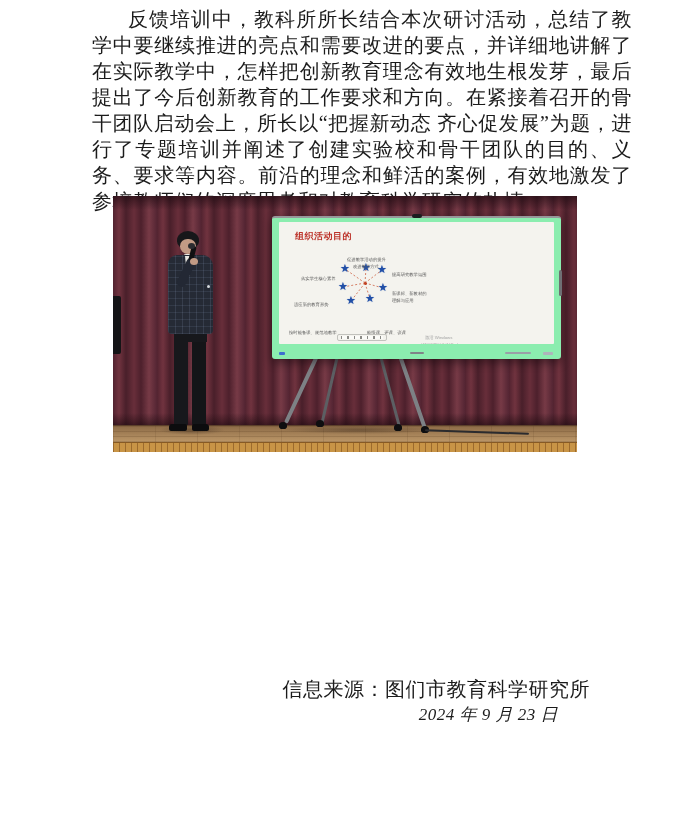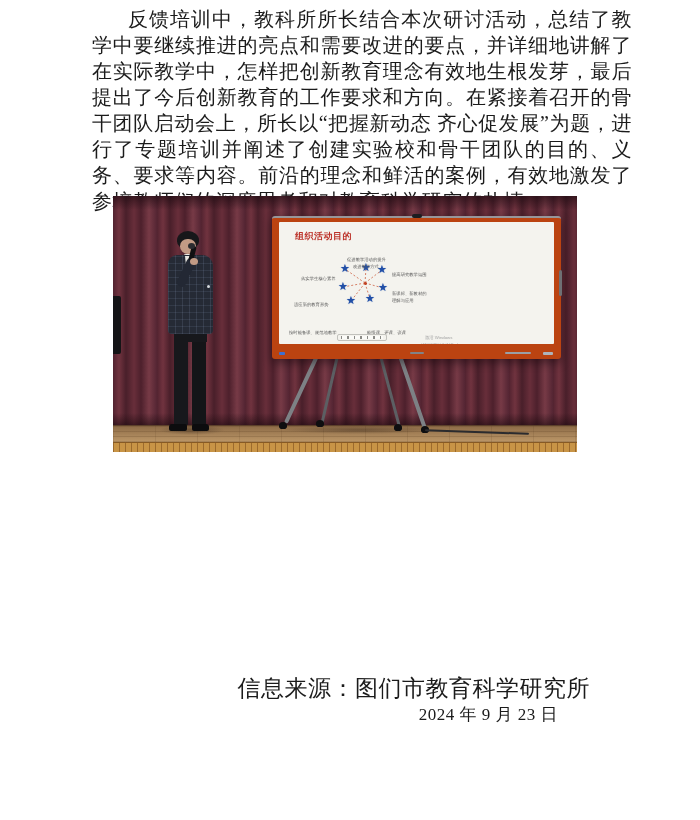--- a/index.html
+++ b/index.html
@@ -20,25 +20,25 @@
   .para1{top:6px;}
   .para2{top:483px;}
 
   .credits{
     position:absolute;top:622px;left:205px;
     font-size:17px;line-height:26px;letter-spacing:.5px;white-space:nowrap;
   }
   .credits .gap{display:inline-block;width:56px;}
   .sourceline{
     position:absolute;top:676px;right:110px;
-    font-size:23px;line-height:26px;letter-spacing:.5px;white-space:nowrap;
+    font-size:20px;line-height:26px;letter-spacing:.5px;white-space:nowrap;
   }
   .dateline{
     position:absolute;top:702px;right:142px;
-    font-size:17px;line-height:26px;letter-spacing:.5px;white-space:nowrap;
+    font-size:17px;line-height:26px;letter-spacing:.5px;white-space:nowrap;font-style:italic;
   }
 
   
   .photo{
     position:absolute;left:113px;top:196px;width:464px;height:256px;
     overflow:hidden;filter:saturate(.93);
   }
   .curtain{
     position:absolute;left:0;top:0;right:0;height:229px;
     background:
@@ -65,21 +65,21 @@
       repeating-linear-gradient(90deg,rgba(122,72,20,.55) 0 1px,transparent 1px 6px),
       #cc9440;
     border-top:1px solid #8a5a20;
   }
   .speaker{position:absolute;left:0;top:100px;width:8px;height:58px;
     background:#141416;border-radius:0 2px 2px 0;}
 
   
   .board{
     position:absolute;left:159px;top:20px;width:289px;height:141px;
-    background:#c2410c;border-radius:3px;
+    background:#86efac;border-radius:3px;
     border-top:2px solid #97969a;
     box-shadow:0 4px 10px rgba(10,2,6,.45);
   }
   .board-cam{position:absolute;top:-4px;left:140px;width:10px;height:4px;background:#1d1d20;border-radius:2px;}
   .slide{
     position:absolute;left:7px;top:4px;width:275px;height:122px;
     background:#f4f3ee;border-radius:1px;overflow:hidden;
   }
   .slide-title{
     position:absolute;left:16px;top:8px;

